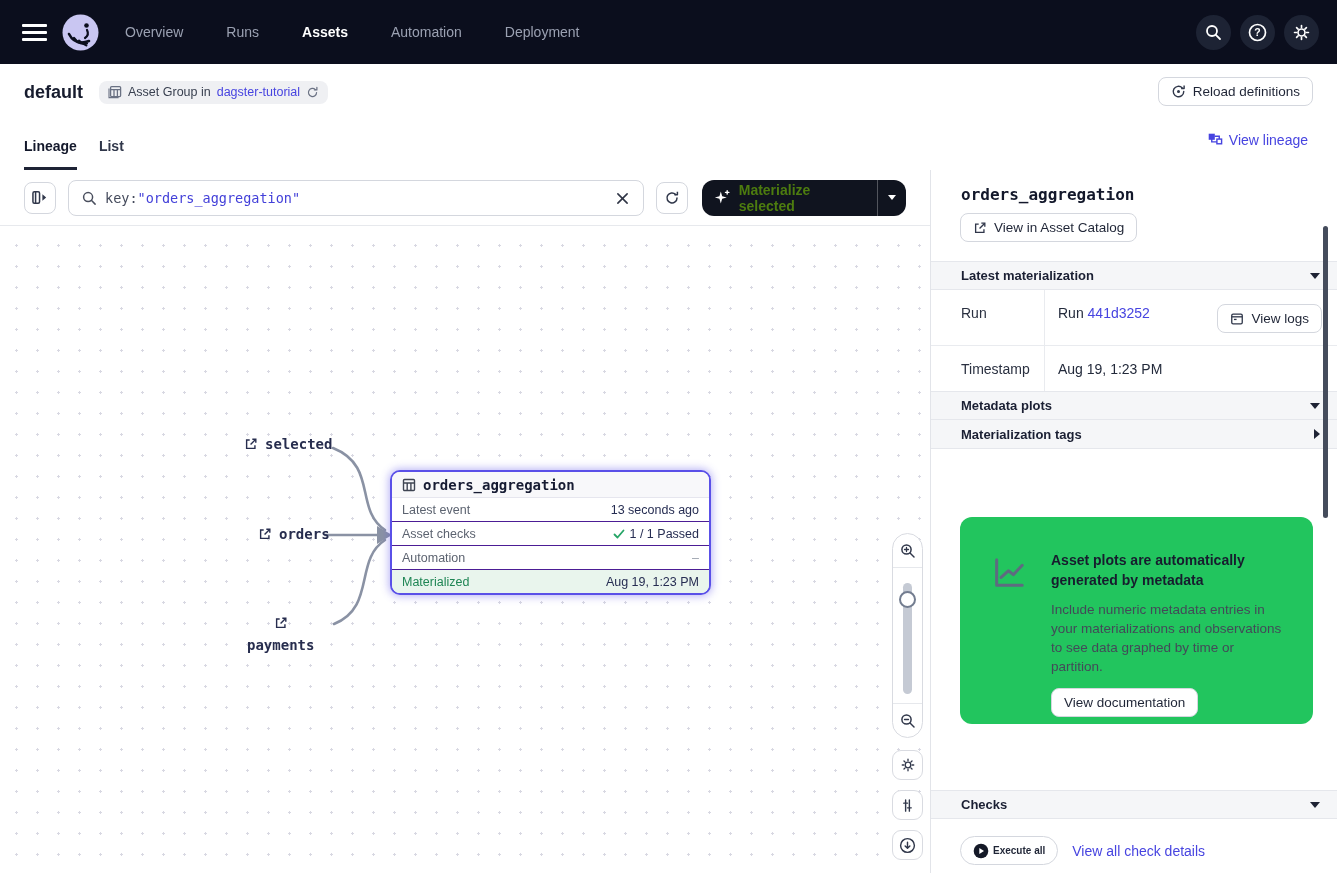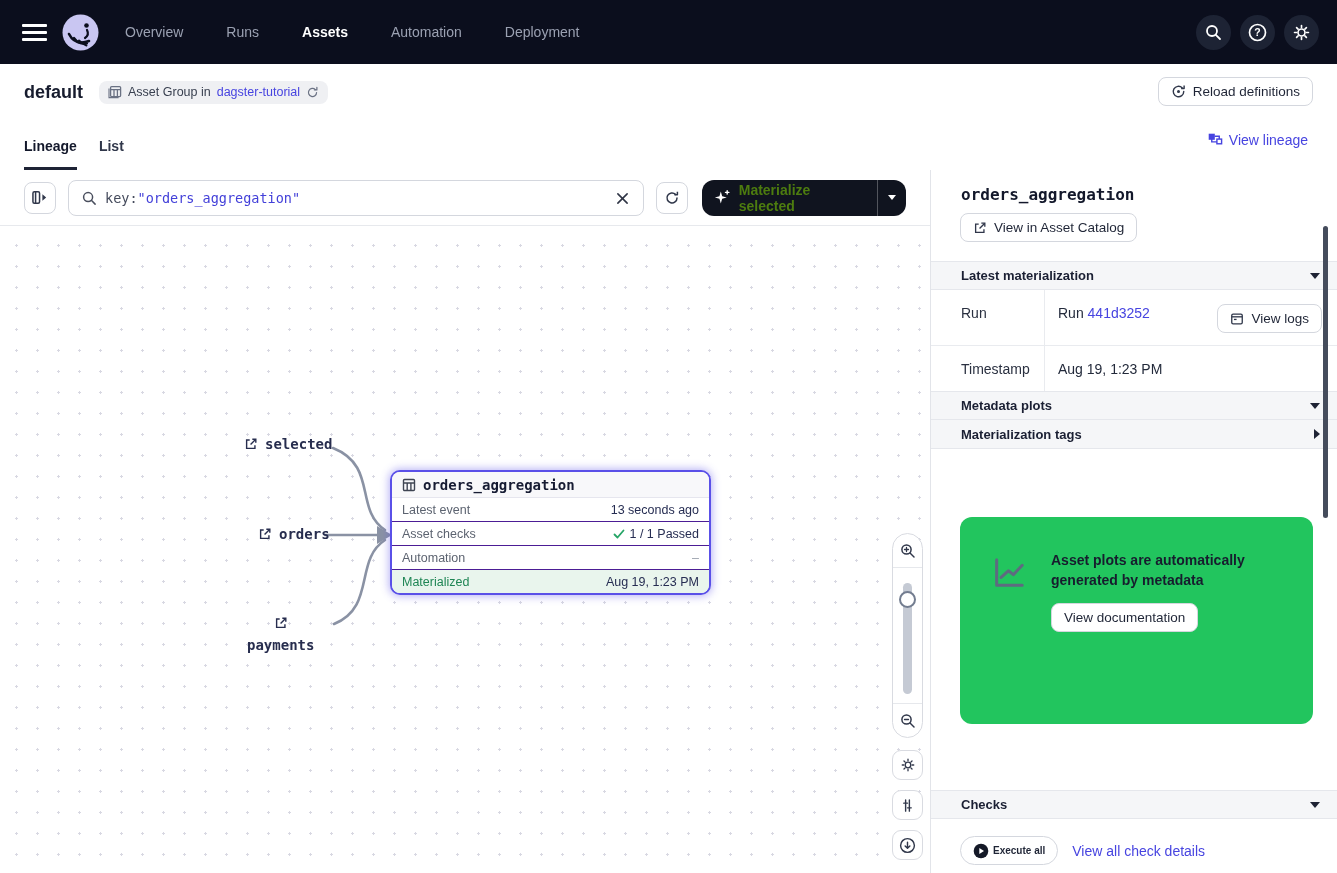--- a/index.html
+++ b/index.html
@@ -456,20 +456,21 @@
         <div class="plots-icon-col">
           <svg width="40" height="40" viewBox="0 0 36 36">
               <g fill="none" stroke="#5E6B80" stroke-width="2.7" stroke-linecap="round" stroke-linejoin="round">
                 <path d="M6 6v23h23"></path>
                 <path d="M10 22l6.5-6 4.5 3.5 8-8.5"></path>
               </g>
             </svg>
         </div>
         <div>
           <div class="plots-title">Asset plots are automatically generated by metadata</div>
+          <div class="plots-body">Include numeric metadata entries in your materializations and observations to see data graphed by time or partition.</div>
           <button class="btn plots-doc-btn">
             <span>View documentation</span>
           </button>
         </div>
       </div>
 
       <div class="checks-gap"></div>
       <div class="section-header">
         <span>Checks</span>
         <span class="caret-down"></span>

